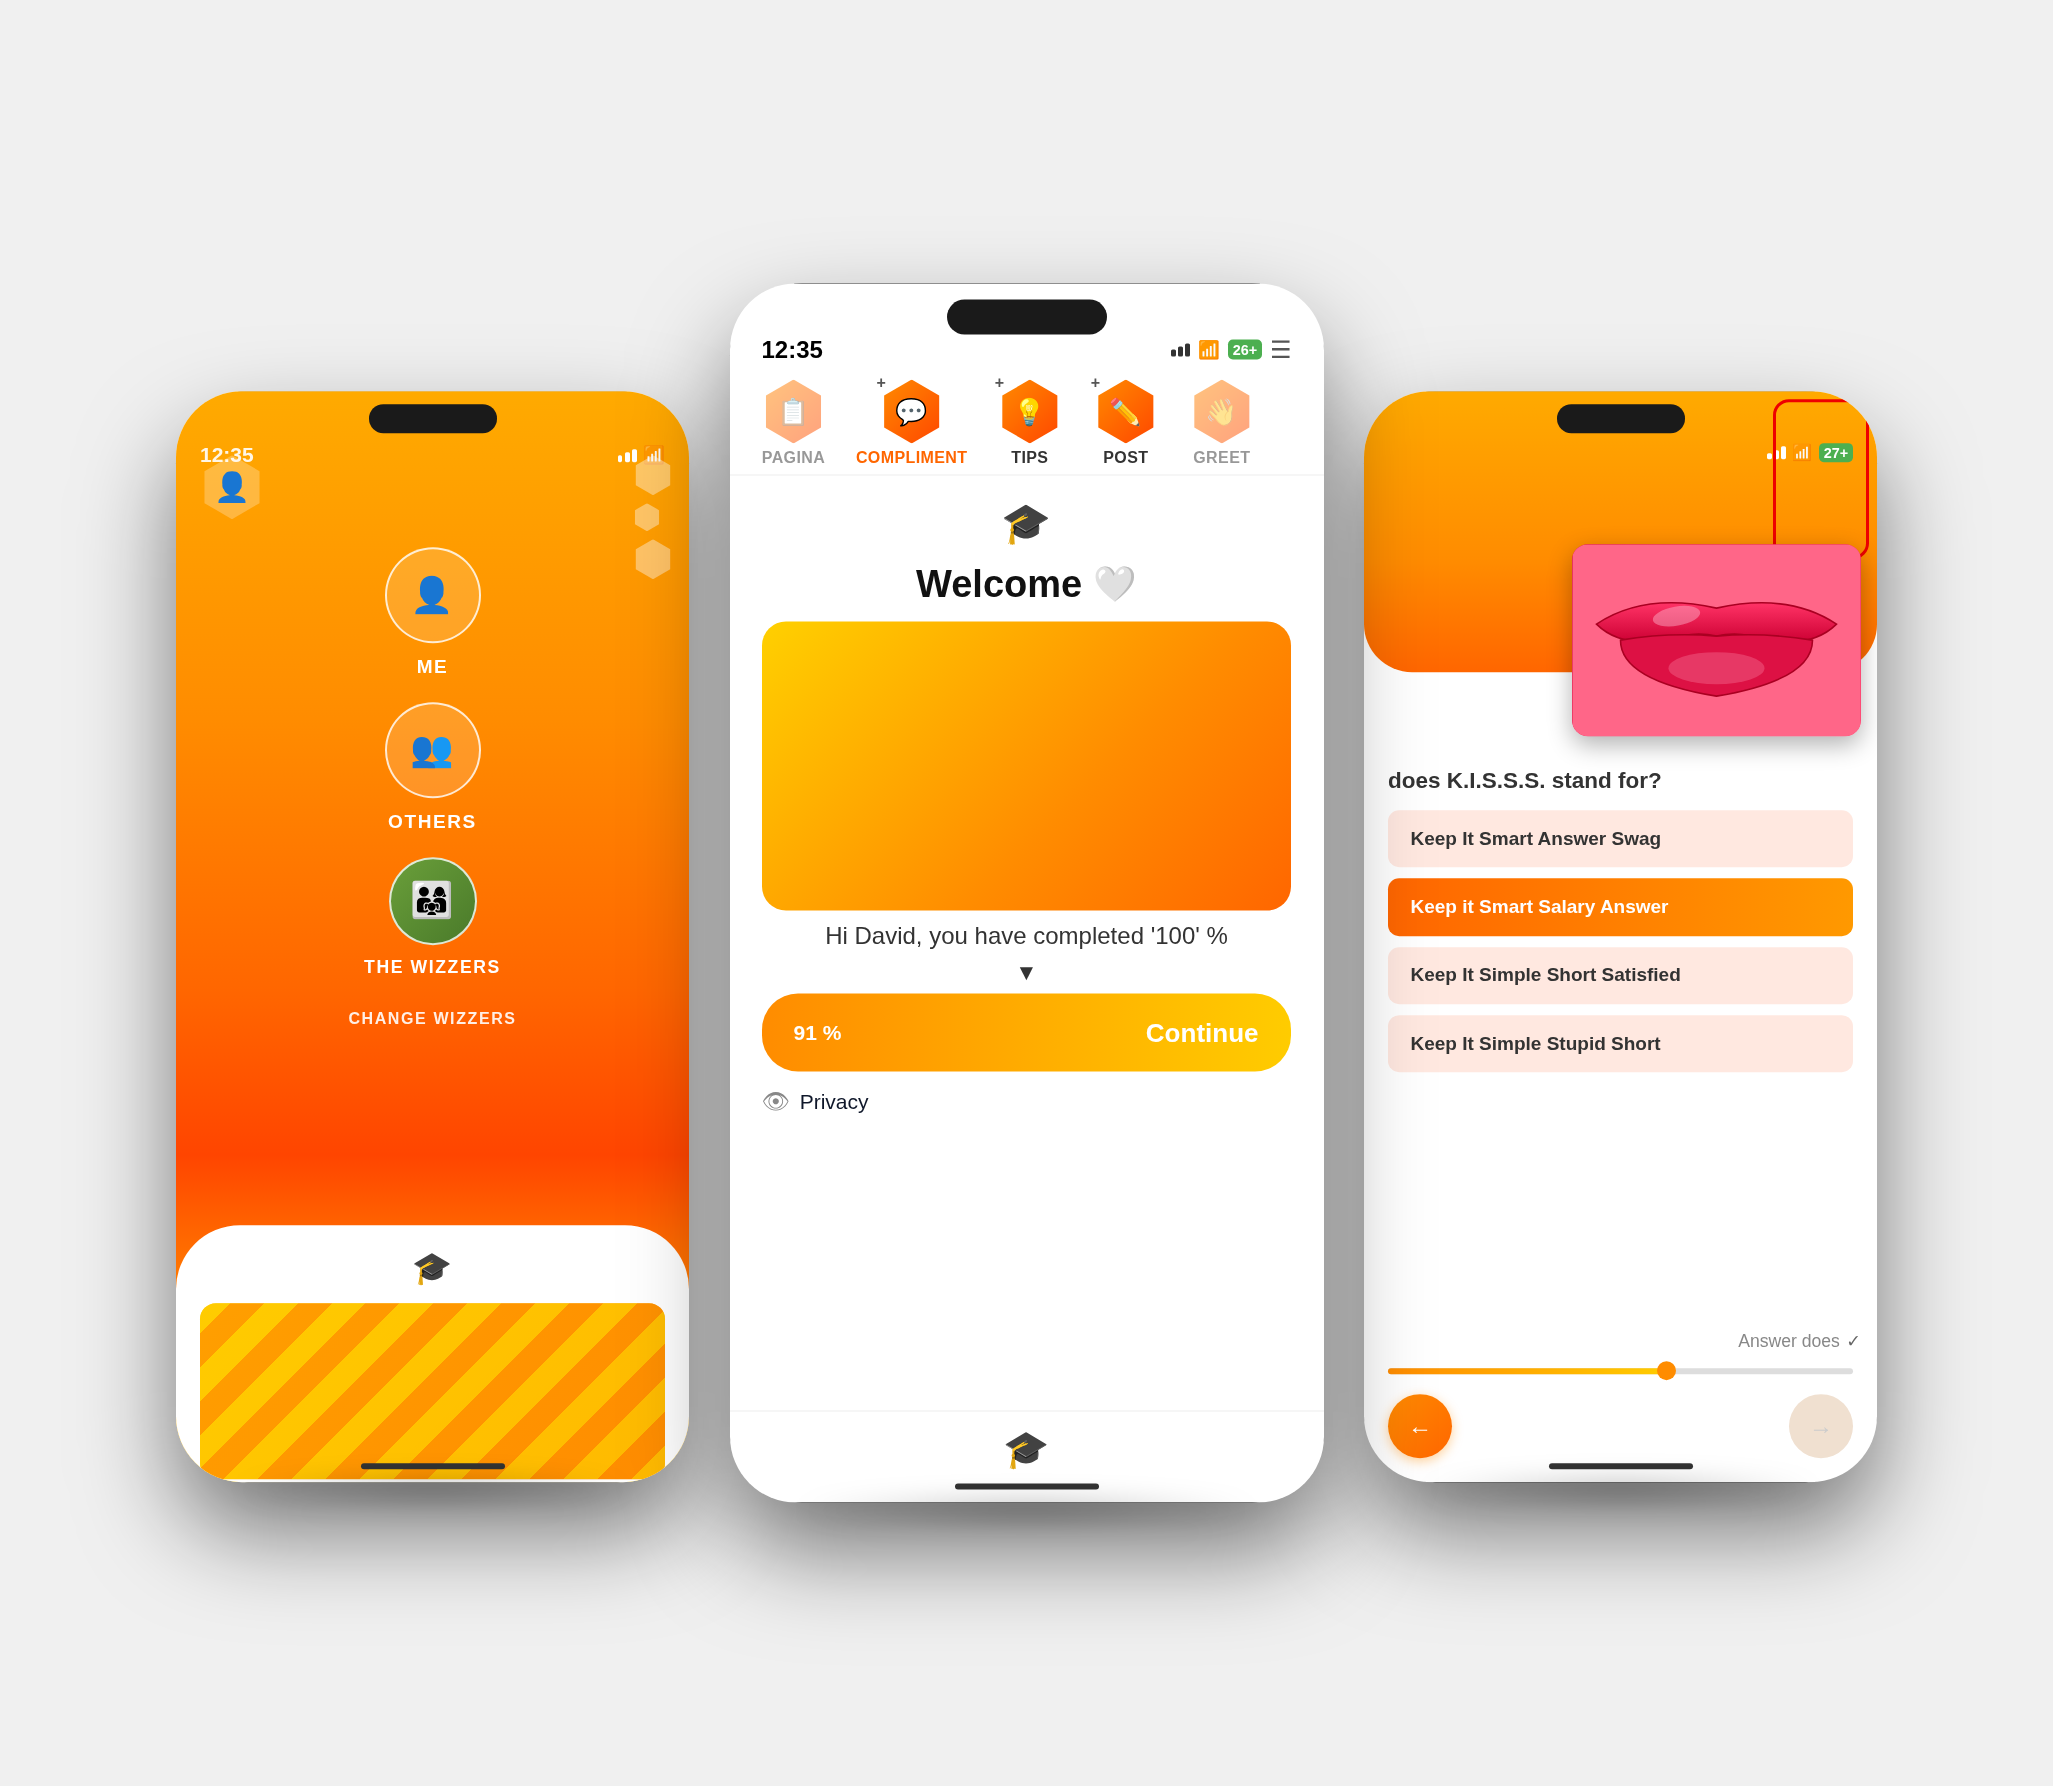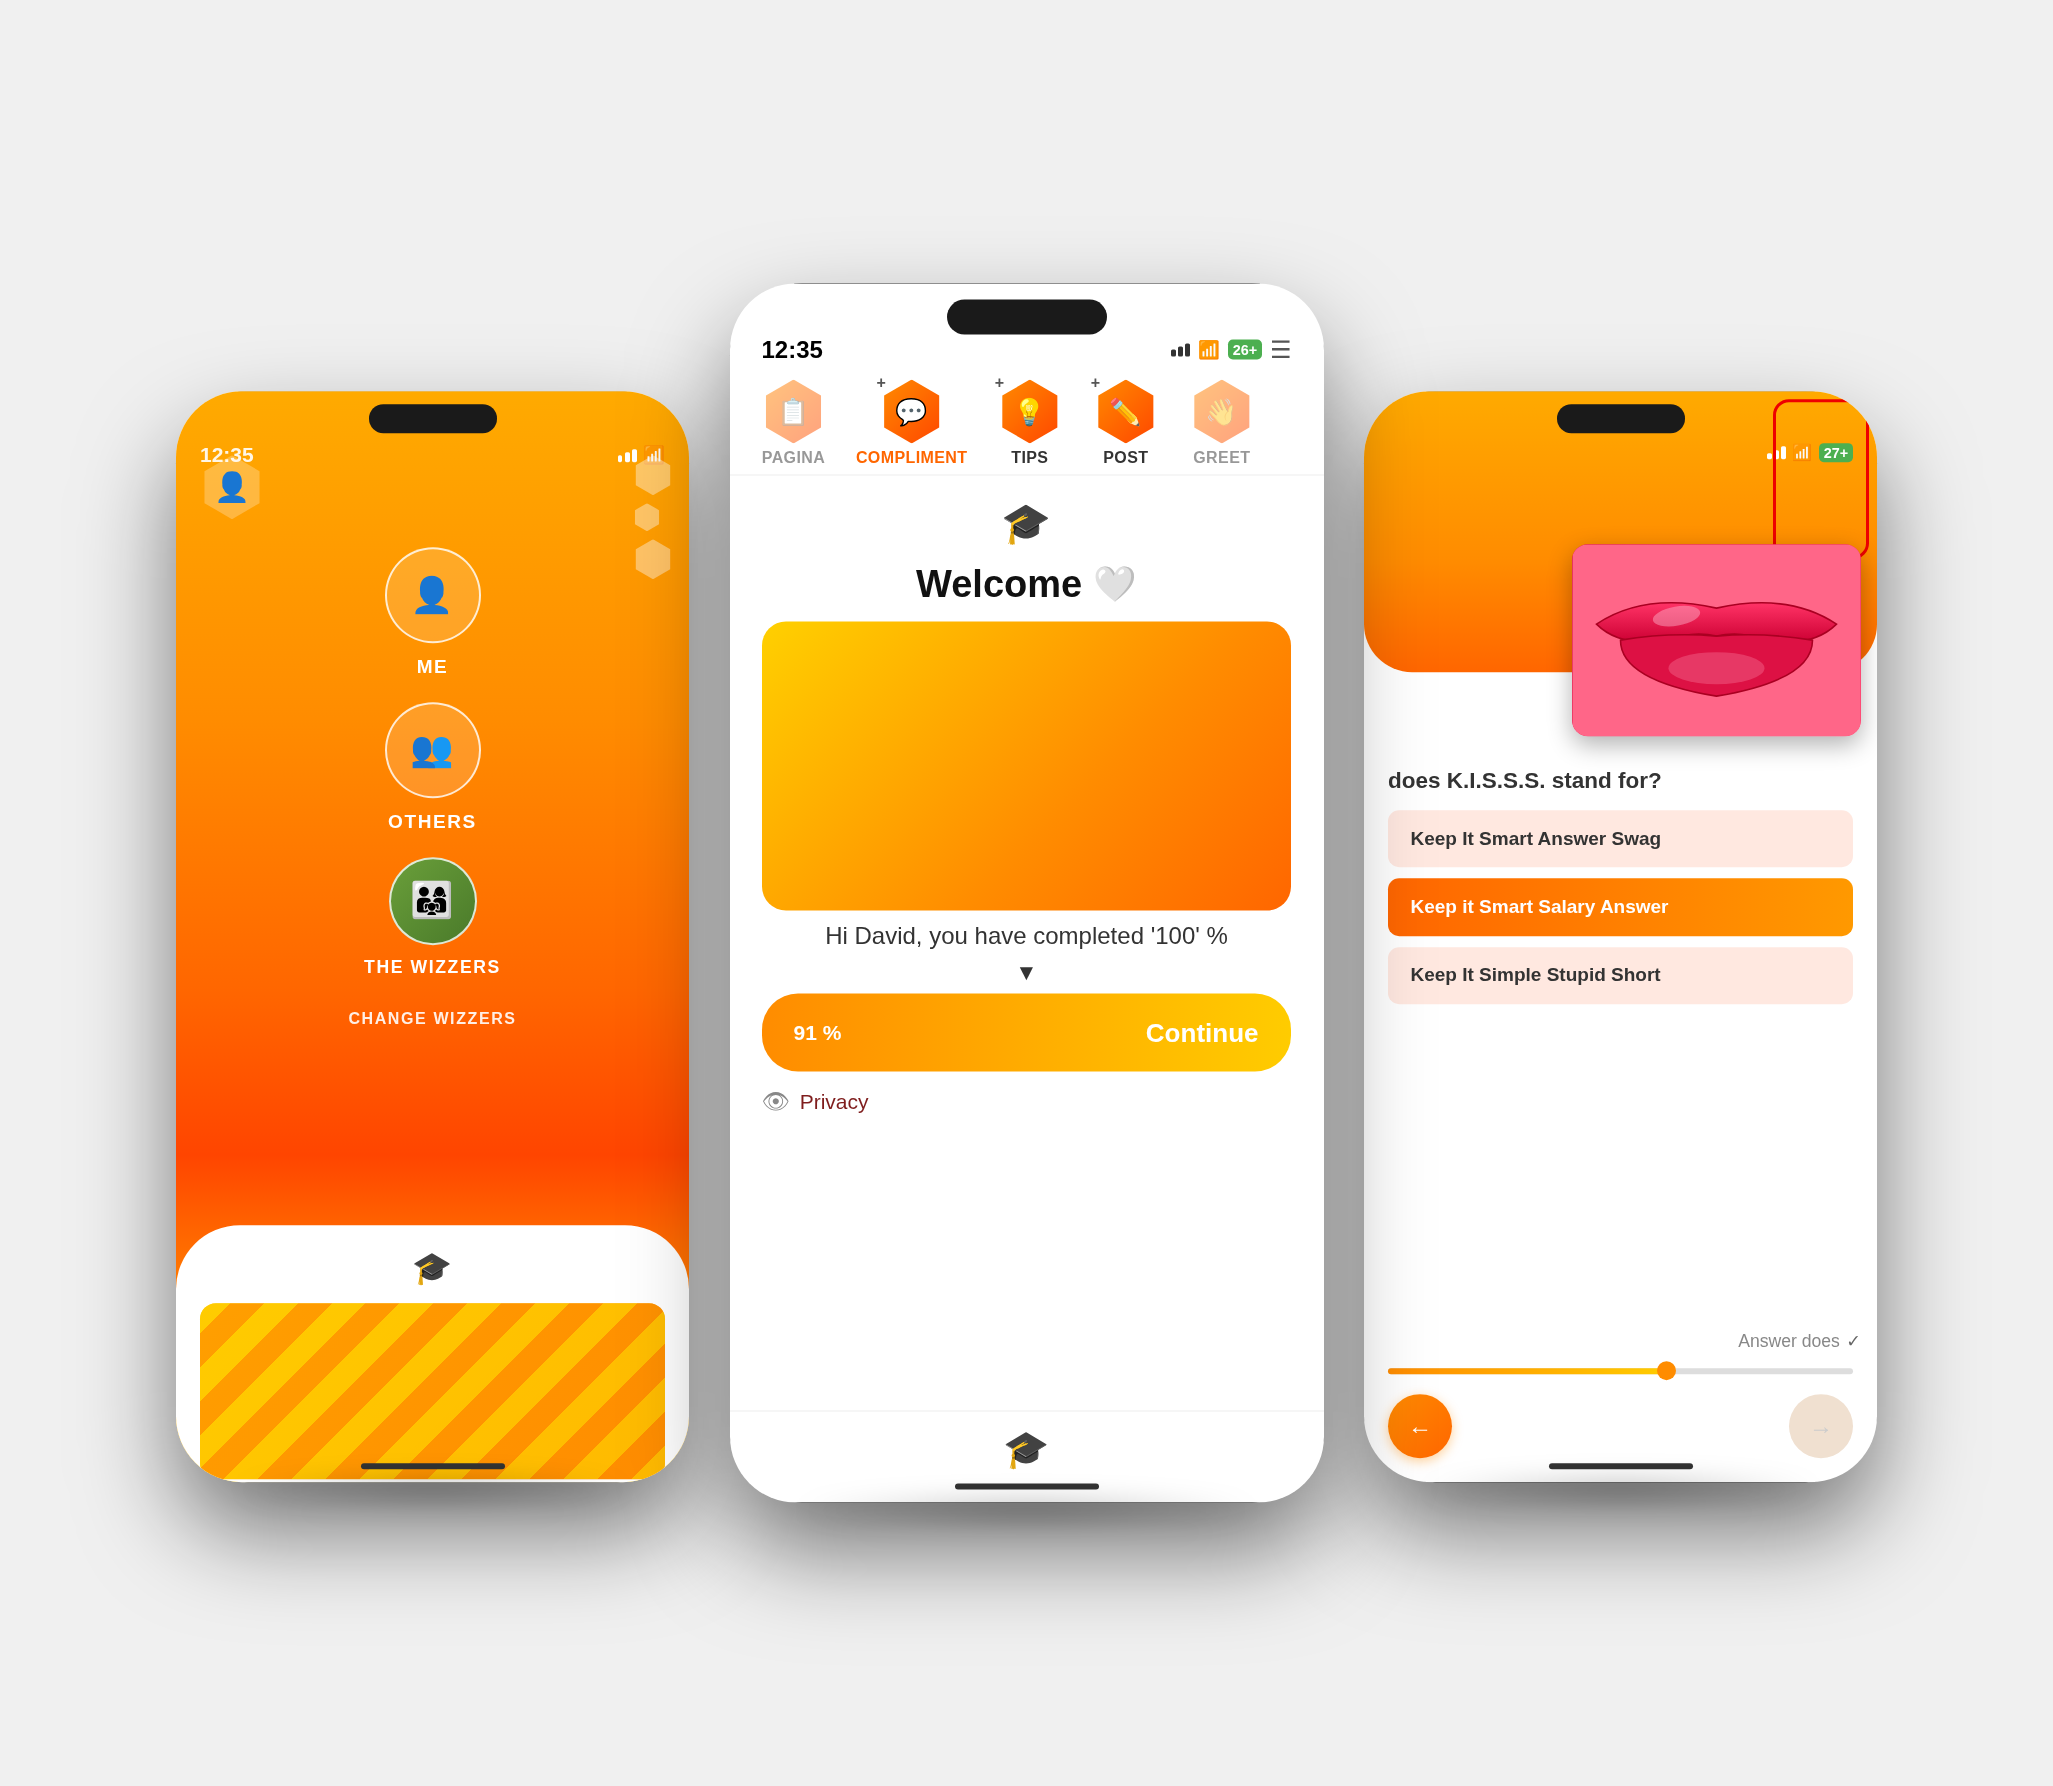--- a/index.html
+++ b/index.html
@@ -258,21 +258,21 @@
     }
 
     
     .privacy-row {
       display: flex;
       align-items: center;
       gap: 9.6px;
       padding: 8px 32px;
     }
     .eye-icon { font-size: 22.5px; color: #888; }
-    .privacy-text { font-size: 21px; color: #7f1d1d; }
+    .privacy-text { font-size: 21px; color: #0f172a; }
 
     
     .bottom-nav {
       margin-top: auto;
       padding: 16px 0 32px;
       display: flex;
       justify-content: center;
       border-top: 0.8px solid #eee;
     }
     .bottom-grad-cap { font-size: 37px; color: #555; }
@@ -784,20 +784,23 @@
           </p>
 
           <div class="quiz-option normal">
             <span>Keep It Smart Answer Swag</span>
           </div>
 
           <div class="quiz-option selected">
             <span>Keep it Smart Salary Answer</span>
           </div>
 
+          <div class="quiz-option normal">
+            <span>Keep It Simple Short Satisfied</span>
+          </div>
 
           <div class="quiz-option normal">
             <span>Keep It Simple Stupid Short</span>
           </div>
         </div>
 
         <div class="answer-sent">
           <span>Answer does</span>
           <span class="check-circle">✓</span>
         </div>

